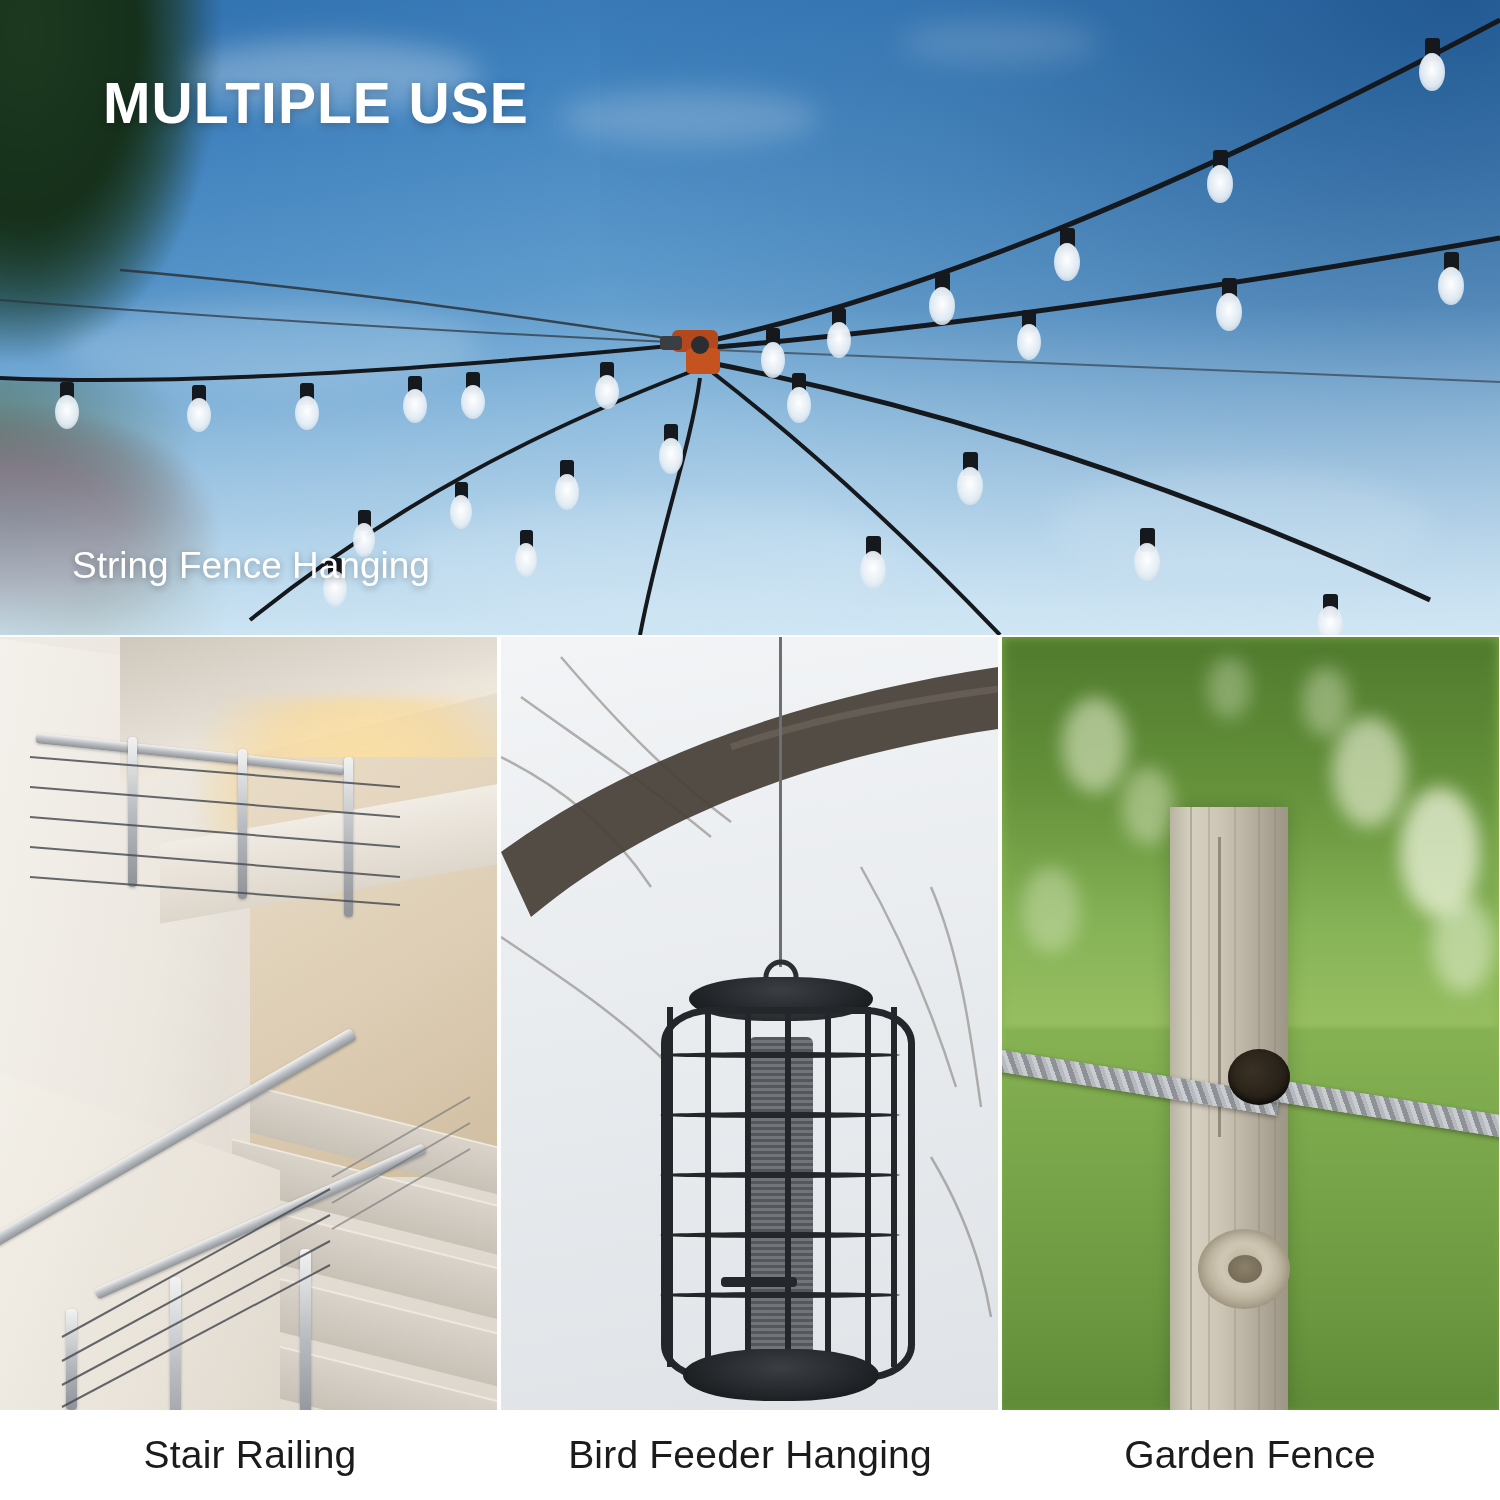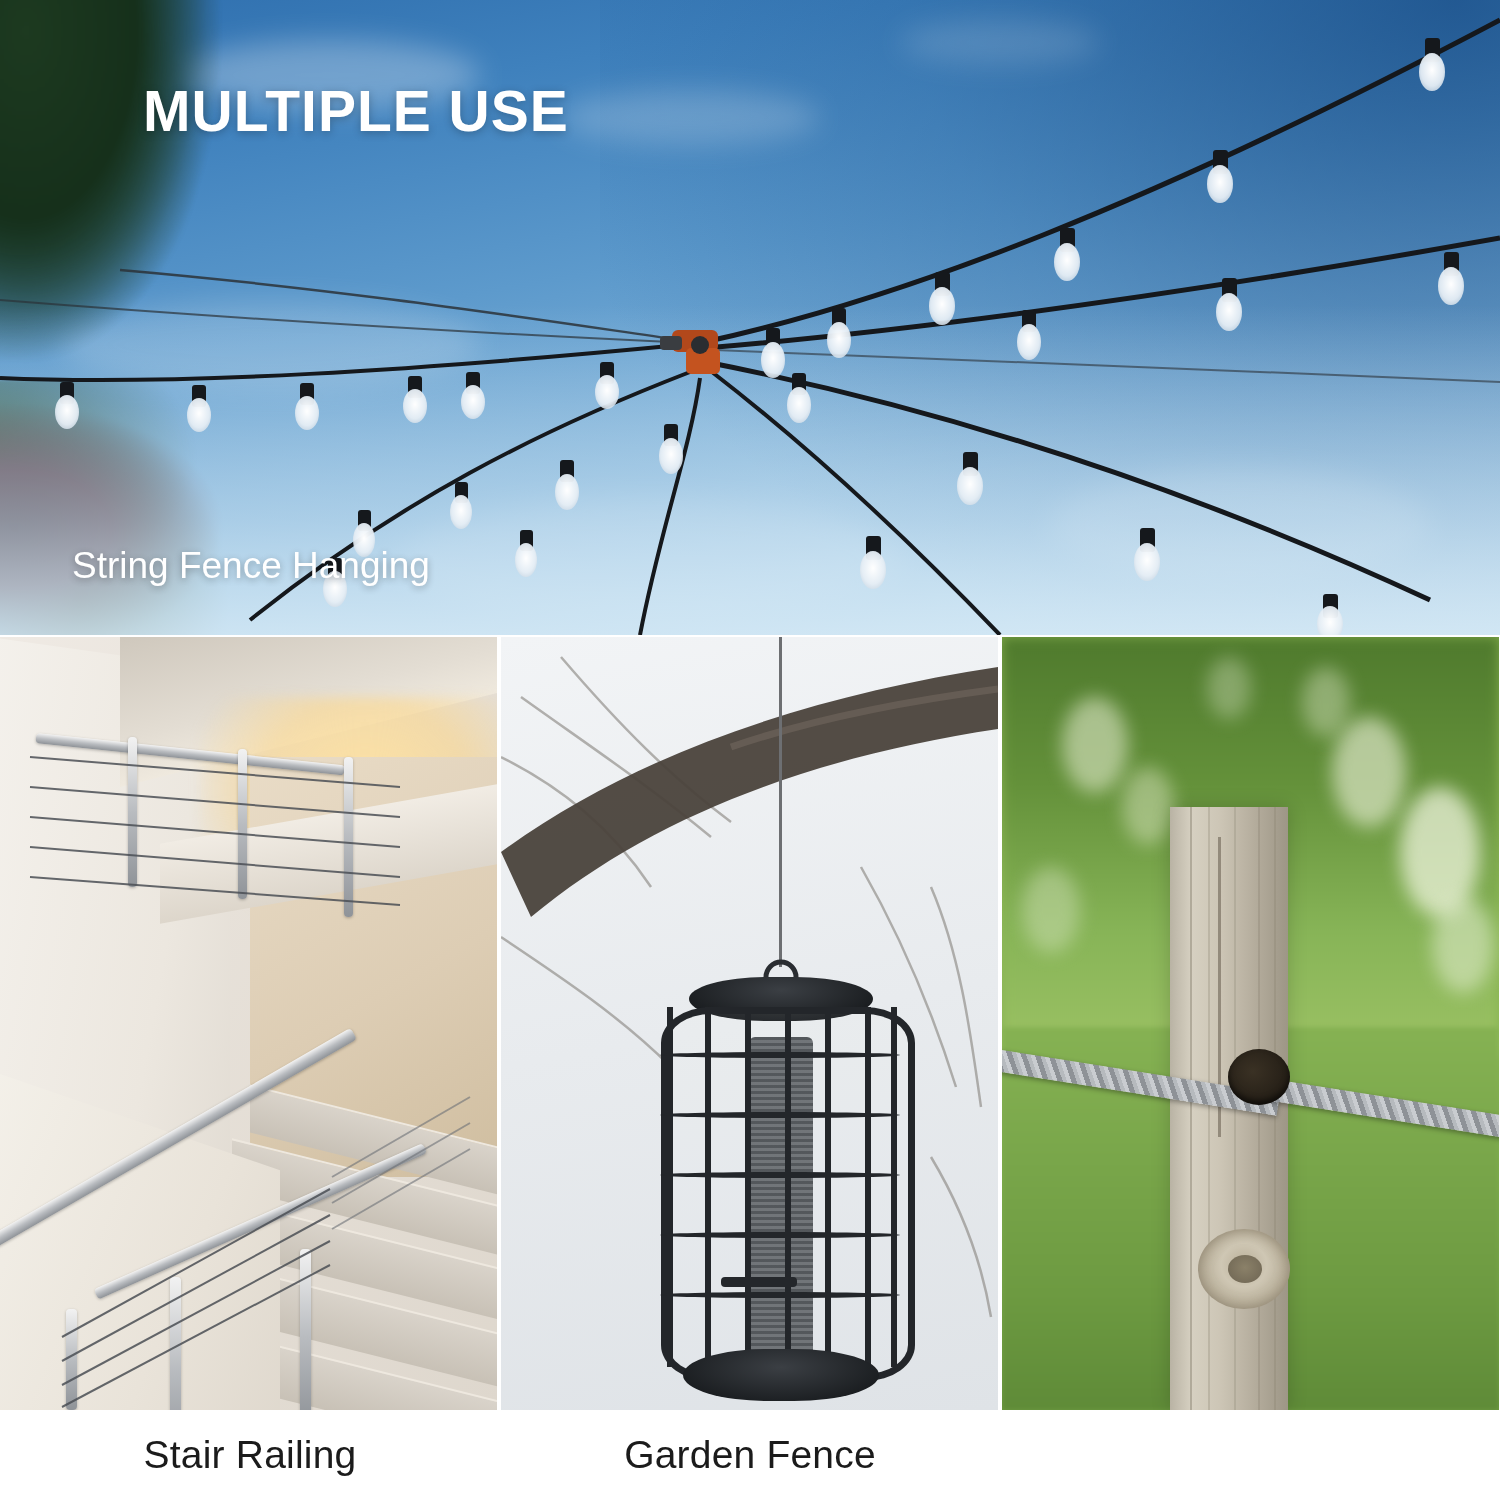--- a/index.html
+++ b/index.html
@@ -77,29 +77,28 @@
     background:
       radial-gradient(ellipse at 18% 55%, #3d2a32 0%, #4a2f38 28%, rgba(74,47,56,0) 60%),
       radial-gradient(ellipse at 40% 80%, #26401f 0%, rgba(38,64,31,0) 58%),
       radial-gradient(ellipse at 5% 30%, #2a4b26 0%, rgba(42,75,38,0) 55%);
     filter: blur(1.5px);
   }
 
   
   .hero-title {
     position: absolute;
-    left: 103px; top: 83px;
+    left: 103px; top: 75px;
     font-size: 57px;
     font-weight: bold;
     color: #ffffff;
     letter-spacing: 1px;
     line-height: 1;
     text-shadow: 0 2px 8px rgba(0,0,0,0.25);
     white-space: nowrap;
-    margin-left: 40px;
   }
   .hero-sub {
     position: absolute;
     left: 105px; top: 180px;
     font-size: 40px;
     color: #ffffff;
     line-height: 1.1;
     text-shadow: 0 2px 8px rgba(0,0,0,0.22);
     white-space: nowrap;
   }
@@ -529,16 +528,17 @@
       <div style="position:absolute;left:196px;top:592px;width:92px;height:80px;border-radius:50%;
                   background: radial-gradient(ellipse at 50% 45%, #b8ae98 0%, #cfc7b4 35%, #bdb49f 60%, #a79e8a 100%);
                   box-shadow: inset 0 0 14px rgba(120,108,88,.7);"></div>
       <div style="position:absolute;left:226px;top:618px;width:34px;height:28px;border-radius:50%;
                   background: radial-gradient(ellipse at 50% 45%, #8b8169 0%, #6d6452 100%);"></div>
     </div>
   </div>
 
   <div class="captions">
     <div class="caption-cell">Stair Railing</div>
+    <div class="caption-cell">Bird Feeder Hanging</div>
     <div class="caption-cell">Garden Fence</div>
   </div>
 
 </div>
 
 </body></html>

